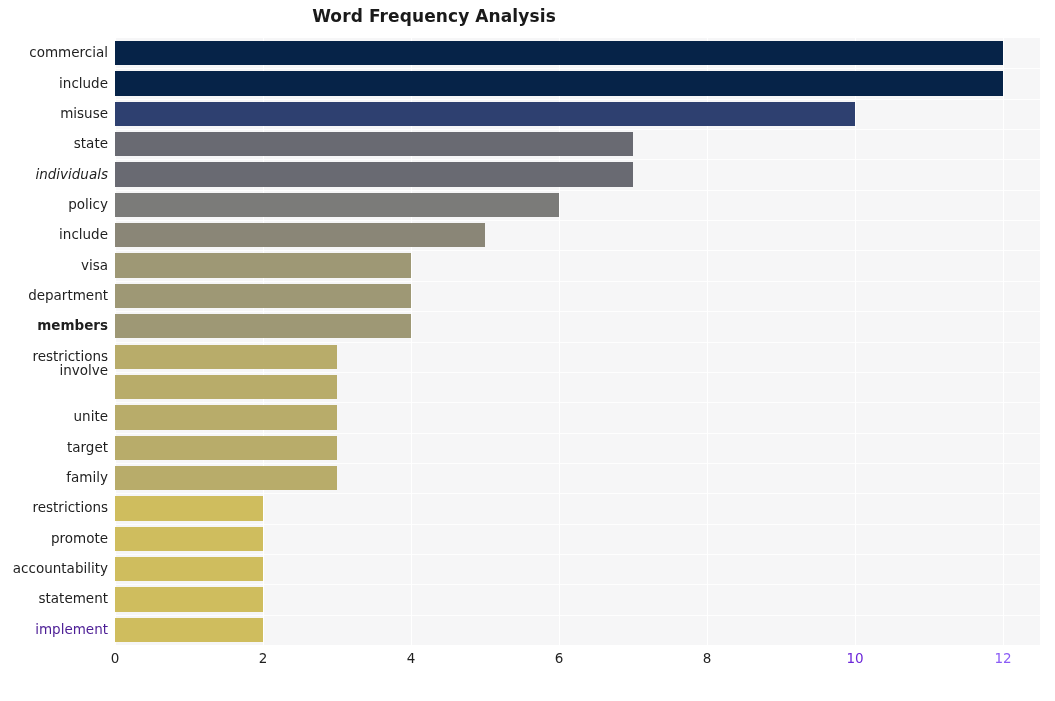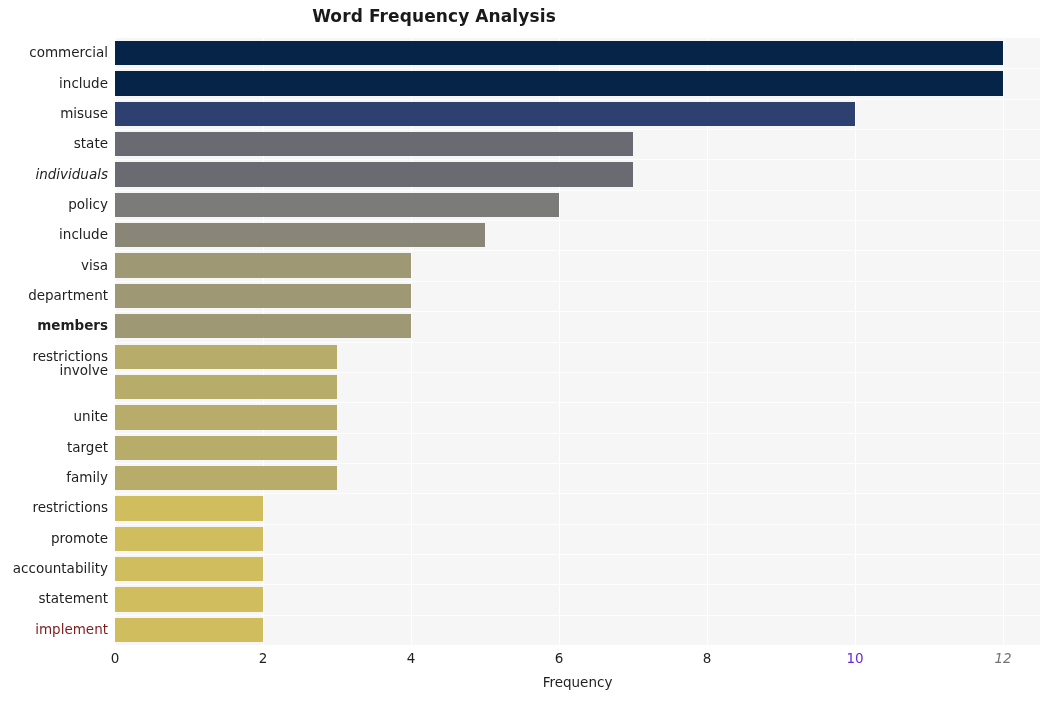--- a/index.html
+++ b/index.html
@@ -169,28 +169,27 @@
       <div class="ytick-label" style="top: 281.325px; color: rgb(31, 31, 31); font-weight: bold;">members</div>
       <div class="ytick-label" style="top: 311.675px; color: rgb(31, 31, 31);">restrictions</div>
       <div class="ytick-label" style="top: 326px; color: rgb(31, 31, 31);">involve</div>
       <div class="ytick-label" style="top: 372.375px; color: rgb(31, 31, 31);">unite</div>
       <div class="ytick-label" style="top: 402.725px; color: rgb(31, 31, 31);">target</div>
       <div class="ytick-label" style="top: 433.075px; color: rgb(31, 31, 31);">family</div>
       <div class="ytick-label" style="top: 463.425px; color: rgb(31, 31, 31);">restrictions</div>
       <div class="ytick-label" style="top: 493.775px; color: rgb(31, 31, 31);">promote</div>
       <div class="ytick-label" style="top: 524.125px; color: rgb(31, 31, 31);">accountability</div>
       <div class="ytick-label" style="top: 554.475px; color: rgb(31, 31, 31);">statement</div>
-      <div class="ytick-label" style="top: 584.825px; color: #7f1d1d;">implement</div>
+      <div class="ytick-label" style="top: 584.825px; color: #4c1d95;">implement</div>
     </div>
 
   <div id="xlabels">
       <div class="xtick-label" style="left: 0px; color: rgb(31, 31, 31);">0</div>
       <div class="xtick-label" style="left: 148px; color: rgb(31, 31, 31);">2</div>
       <div class="xtick-label" style="left: 296px; color: rgb(31, 31, 31);">4</div>
       <div class="xtick-label" style="left: 444px; color: rgb(31, 31, 31);">6</div>
       <div class="xtick-label" style="left: 592px; color: rgb(31, 31, 31);">8</div>
       <div class="xtick-label" style="left: 740px; color: #6d28d9;">10</div>
-      <div class="xtick-label" style="left: 888px; color: #737373; font-style: italic;">12</div>
+      <div class="xtick-label" style="left: 888px; color: #8b5cf6;">12</div>
     </div>
 
-  <div id="xaxis-title">Frequency</div>
 
 </div>
 
 </body></html>

